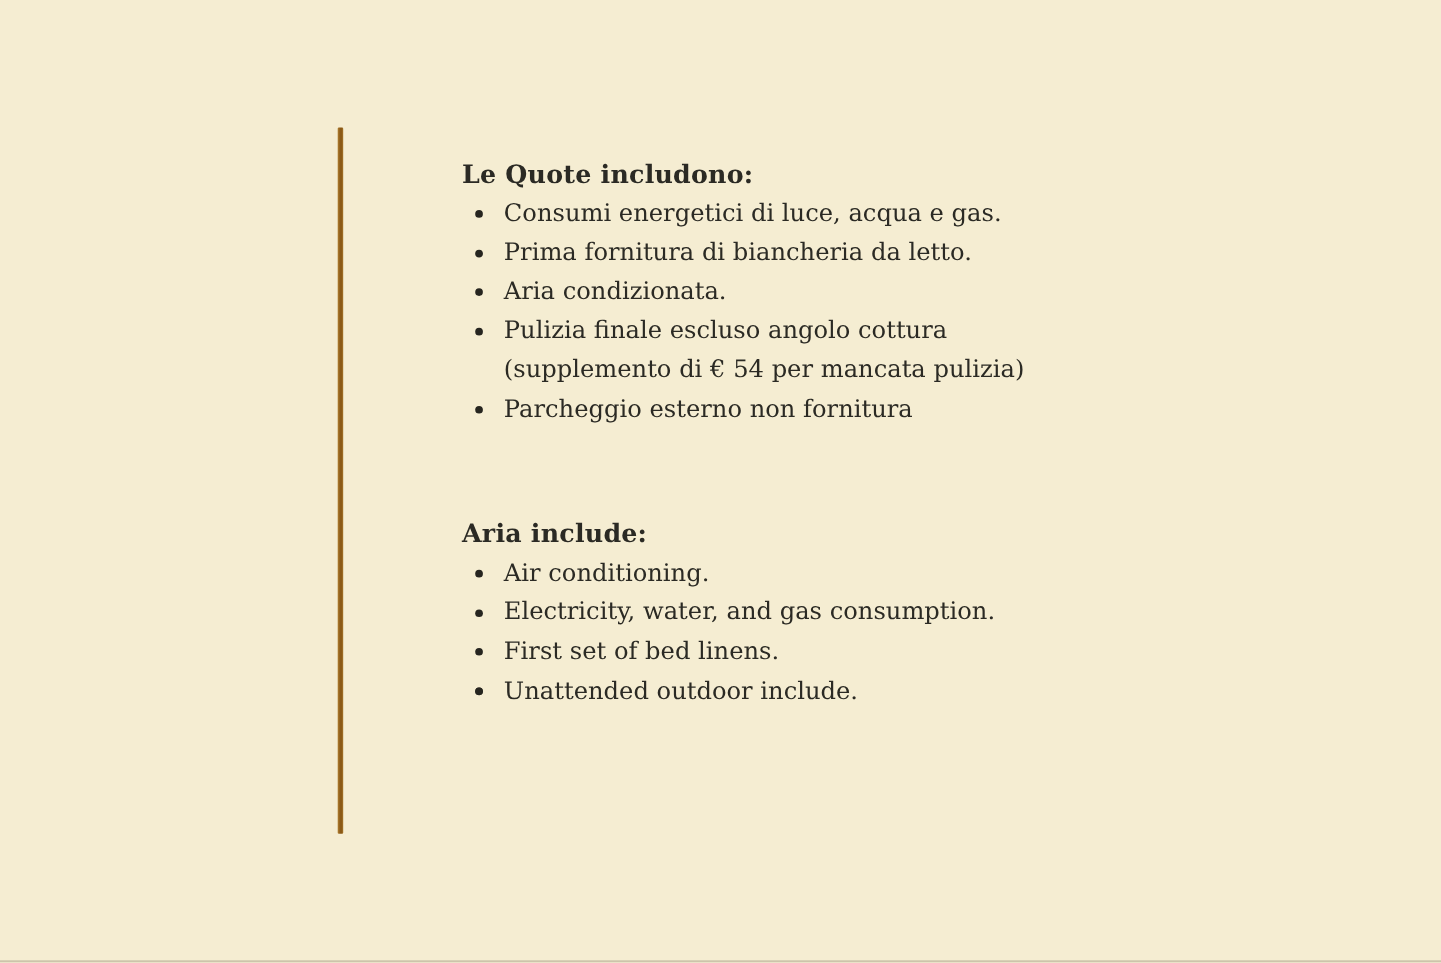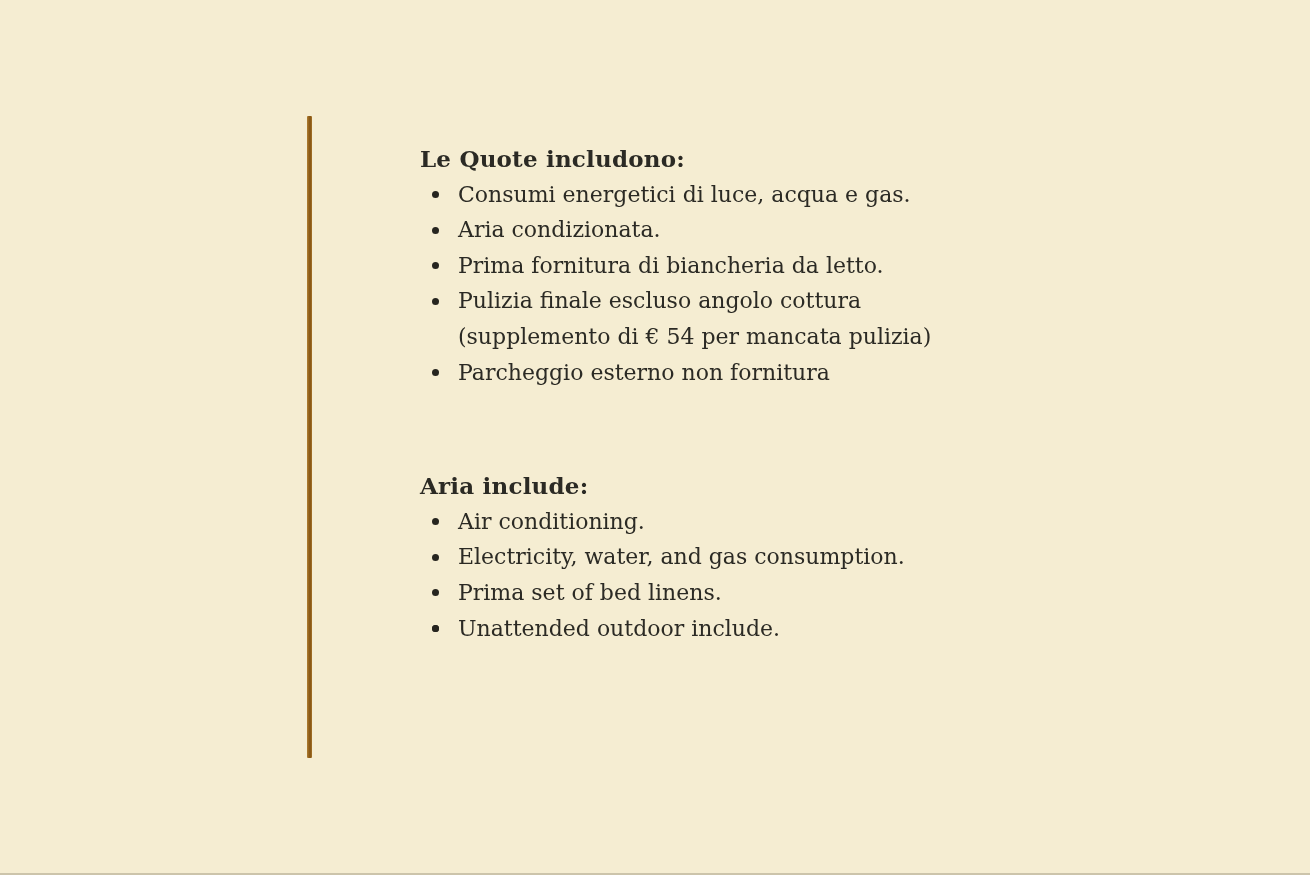--- a/index.html
+++ b/index.html
@@ -90,25 +90,25 @@
 
   <div class="section-block">
     <h2 class="section-title">Le Quote includono:</h2>
     <ul class="bullet-list">
       <li>
         <span class="bullet-dot"></span>
         <span class="item-text">Consumi energetici di luce, acqua e gas.</span>
       </li>
       <li>
         <span class="bullet-dot"></span>
-        <span class="item-text">Aria condizionata.</span>
+        <span class="item-text">Prima fornitura di biancheria da letto.</span>
       </li>
       <li>
         <span class="bullet-dot"></span>
-        <span class="item-text">Prima fornitura di biancheria da letto.</span>
+        <span class="item-text">Aria condizionata.</span>
       </li>
       <li>
         <span class="bullet-dot"></span>
         <span class="item-text">Pulizia finale escluso angolo cottura
 (supplemento di € 54 per mancata pulizia)</span>
       </li>
       <li>
         <span class="bullet-dot"></span>
         <span class="item-text">Parcheggio esterno non fornitura</span>
       </li>
@@ -121,21 +121,21 @@
       <li>
         <span class="bullet-dot"></span>
         <span class="item-text">Air conditioning.</span>
       </li>
       <li>
         <span class="bullet-dot"></span>
         <span class="item-text">Electricity, water, and gas consumption.</span>
       </li>
       <li>
         <span class="bullet-dot"></span>
-        <span class="item-text">Prima set of bed linens.</span>
+        <span class="item-text">First set of bed linens.</span>
       </li>
       <li>
         <span class="bullet-dot"></span>
       </li>
       <li>
         <span class="bullet-dot"></span>
         <span class="item-text">Unattended outdoor include.</span>
       </li>
     </ul>
   </div>

